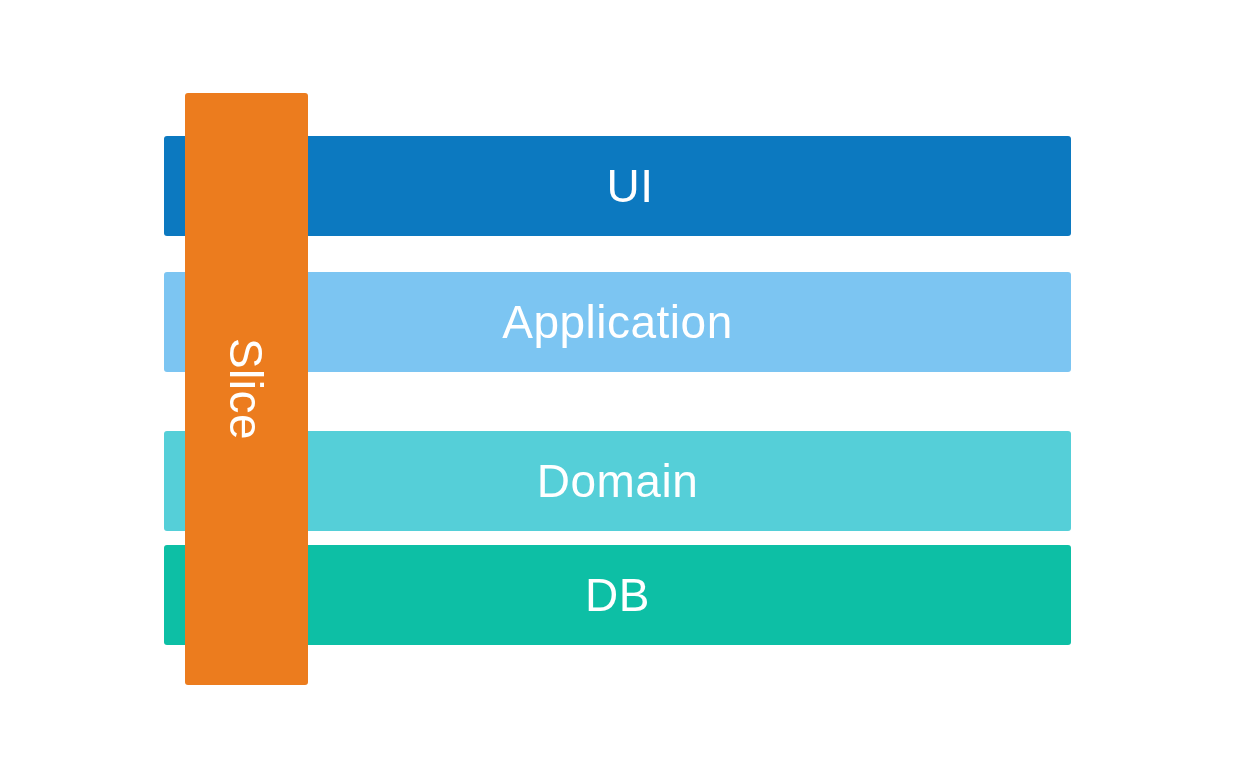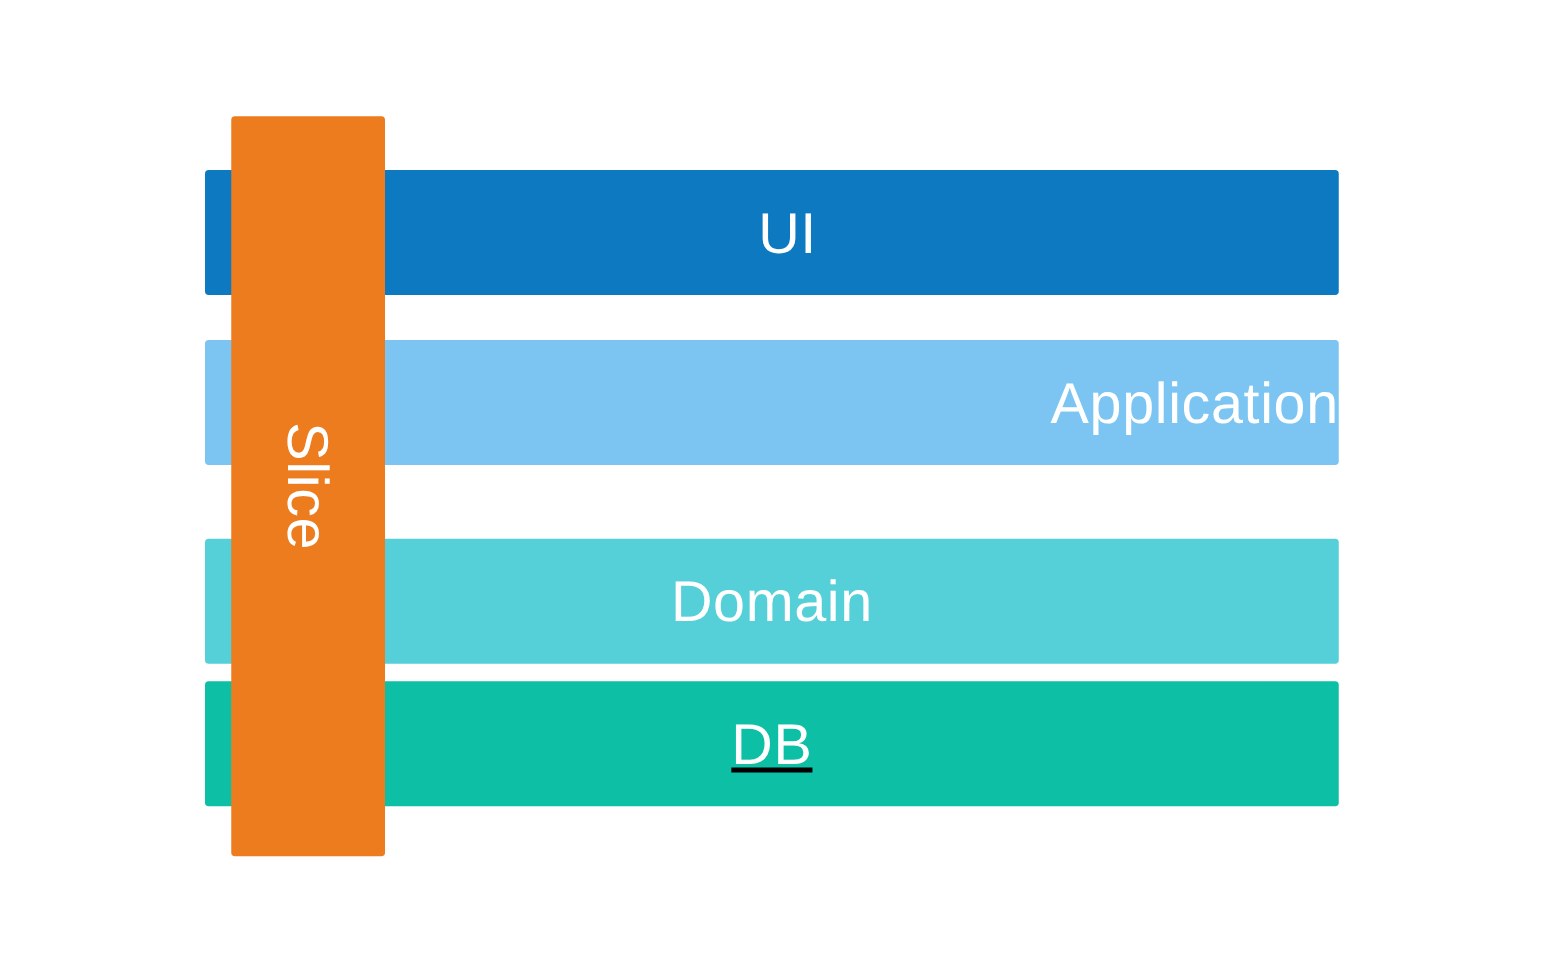--- a/index.html
+++ b/index.html
@@ -33,21 +33,21 @@
     color: #ffffff;
     font-size: 46px;
     font-weight: 300;
     letter-spacing: 0.5px;
     line-height: 1;
     font-family: "Liberation Sans", sans-serif;
     white-space: nowrap;
     user-select: none;
   }
   #layer-ui       { top: 136px; padding-left: 25px; }
-  #layer-app      { top: 272px; justify-content: flex-end; }
+  #layer-app      { top: 272px; }
   #layer-domain   { top: 408px; }
   #layer-db       { top: 545px; }
 
   .slice-bar {
     position: absolute;
     left: 185px;
     top: 93px;
     width: 123px;
     height: 592px;
     border-radius: 3px;
@@ -80,21 +80,21 @@
   </div>
 
   <div class="layer-bar" id="layer-app" style="background-color: rgb(124, 197, 242);">
     <span class="layer-label">Application</span>
   </div>
 
   <div class="layer-bar" id="layer-domain" style="background-color: rgb(85, 207, 216); margin-top: 23px;">
     <span class="layer-label">Domain</span>
   </div>
 
-  <div class="layer-bar" id="layer-db" style="background-color: rgb(13, 191, 165); text-decoration: underline;">
+  <div class="layer-bar" id="layer-db" style="background-color: rgb(13, 191, 165);">
     <span class="layer-label">DB</span>
   </div>
 
   <div class="slice-bar" id="slice-bar" style="background-color: rgb(236, 124, 30);">
     <span class="slice-label">Slice</span>
   </div>
 
 </div>
 
 </body></html>

